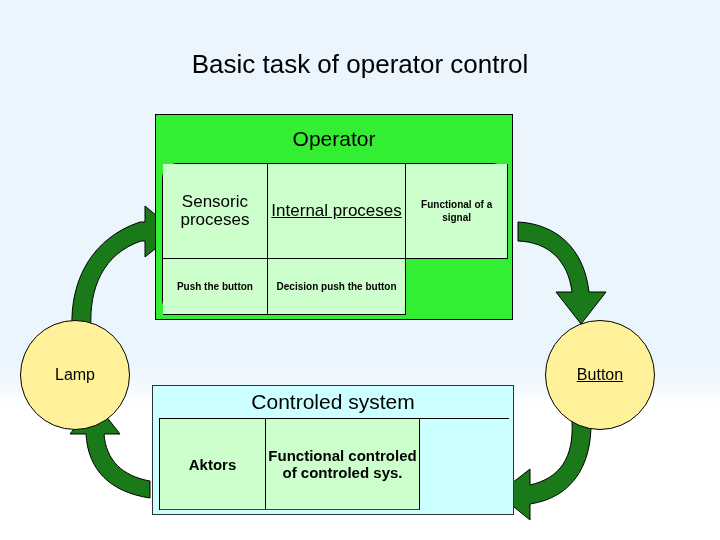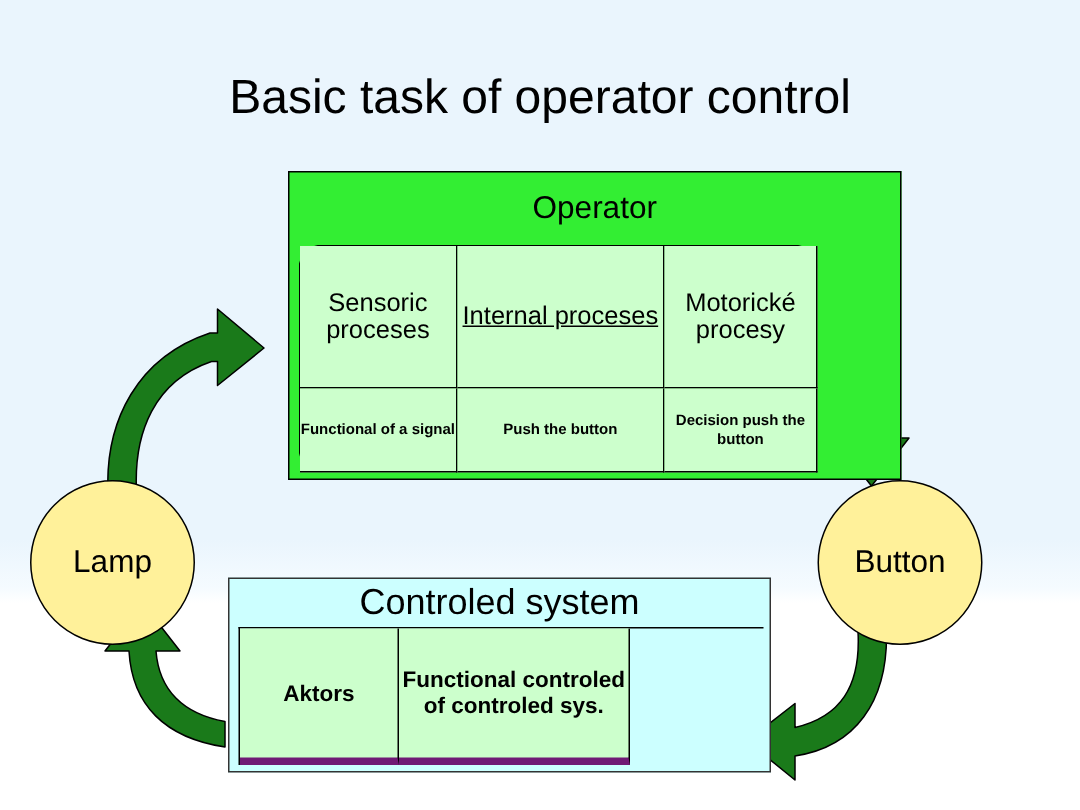--- a/index.html
+++ b/index.html
@@ -17,44 +17,43 @@
         #eaf5fd 0px, #eaf5fd 360px, #f5fbff 392px, #ffffff 402px, #ffffff 540px);
     overflow: hidden;
   }
 
   
   #title {
     position: absolute;
     left: 0; top: 44px;
     width: 720px;
     text-align: center;
-    font-size: 32px;
+    font-size: 26px;
     line-height: 40px;
     color: #000000;
     letter-spacing: 0px;
     white-space: nowrap;
   }
 
   
   #arrows {
     position: absolute;
     left: 0; top: 0;
     width: 720px; height: 540px;
     pointer-events: none;
   }
 
   
   #operator-table {
     position: absolute;
     left: 155px; top: 114px;
-    width: 409px; height: 206px;
+    width: 358px; height: 206px;
     background: #33ee33;
     border: 1px solid #000000;
     box-sizing: border-box;
-    margin-left: 37px;
   }
   #operator-header {
     position: absolute;
     left: 0; top: 0;
     width: 100%; height: 48px;
     line-height: 48px;
     text-align: center;
     font-size: 21px;
     color: #000000;
   }
@@ -102,37 +101,37 @@
     background: #ccffff;
     border: 1px solid #333333;
     box-sizing: border-box;
   }
   #cs-header {
     position: absolute;
     left: 0; top: 0;
     width: 100%; height: 32px;
     line-height: 32px;
     text-align: center;
-    font-size: 24px;
+    font-size: 21px;
     color: #000000;
   }
   #cs-grid {
     position: absolute;
     left: 6px; top: 32px;
     width: 350px; height: 92px;
     display: grid;
     grid-template-columns: 1fr 1.45fr 0.84fr;
     box-sizing: border-box;
     border-top: 1px solid #000;
     border-left: 1px solid #000;
   }
   #cs-grid .cell {
     background: #ccffcc;
     border-right: 1px solid #000;
-    border-bottom: 5px solid #701a75;
+    border-bottom: 1px solid #701a75;
     display: flex;
     align-items: center;
     justify-content: center;
     text-align: center;
     font-size: 15px;
     line-height: 17px;
     font-weight: bold;
     color: #000;
     box-sizing: border-box;
   }
@@ -142,26 +141,26 @@
     position: absolute;
     border-radius: 50%;
     background: #fff19a;
     border: 1px solid #000000;
     display: flex;
     align-items: center;
     justify-content: center;
     box-sizing: border-box;
   }
   .node-circle span {
-    font-size: 21px;
+    font-size: 16px;
     color: #000000;
     font-weight: normal;
   }
   #lamp-circle { left: 20px; top: 320px; width: 110px; height: 110px; }
-  #button-circle { left: 545px; top: 320px; width: 110px; height: 110px; }
+  #button-circle { left: 545px; top: 320px; width: 110px; height: 110px; text-decoration: underline; }
 </style>
 </head>
 <body>
 
 <div id="slide">
 
   <div id="title">Basic task of operator control</div>
 
   <svg id="arrows" viewBox="0 0 720 540">
 
@@ -180,21 +179,20 @@
     <g>
       <path d="M 150,498 C 110,492 88,470 86,434 L 70,434 L 95,402 L 120,434 L 104,434 C 106,460 122,476 150,481 Z" fill="#1a7a1a" stroke="#000000" stroke-width="1" stroke-linejoin="round"></path>
     </g>
   </svg>
 
   <div id="operator-table">
     <div id="operator-header">Operator</div>
     <div id="operator-grid">
       <div class="cell r1">Sensoric proceses</div>
       <div class="cell r1 nowrapbig">Internal proceses</div>
-      <div class="cell r1">Motorické procesy</div>
       <div class="cell r2">Functional of a signal</div>
       <div class="cell r2">Push the button</div>
       <div class="cell r2">Decision push the button</div>
     </div>
   </div>
 
   <div id="cs-table">
     <div id="cs-header">Controled system</div>
     <div id="cs-grid">
       <div class="cell">Aktors</div>

